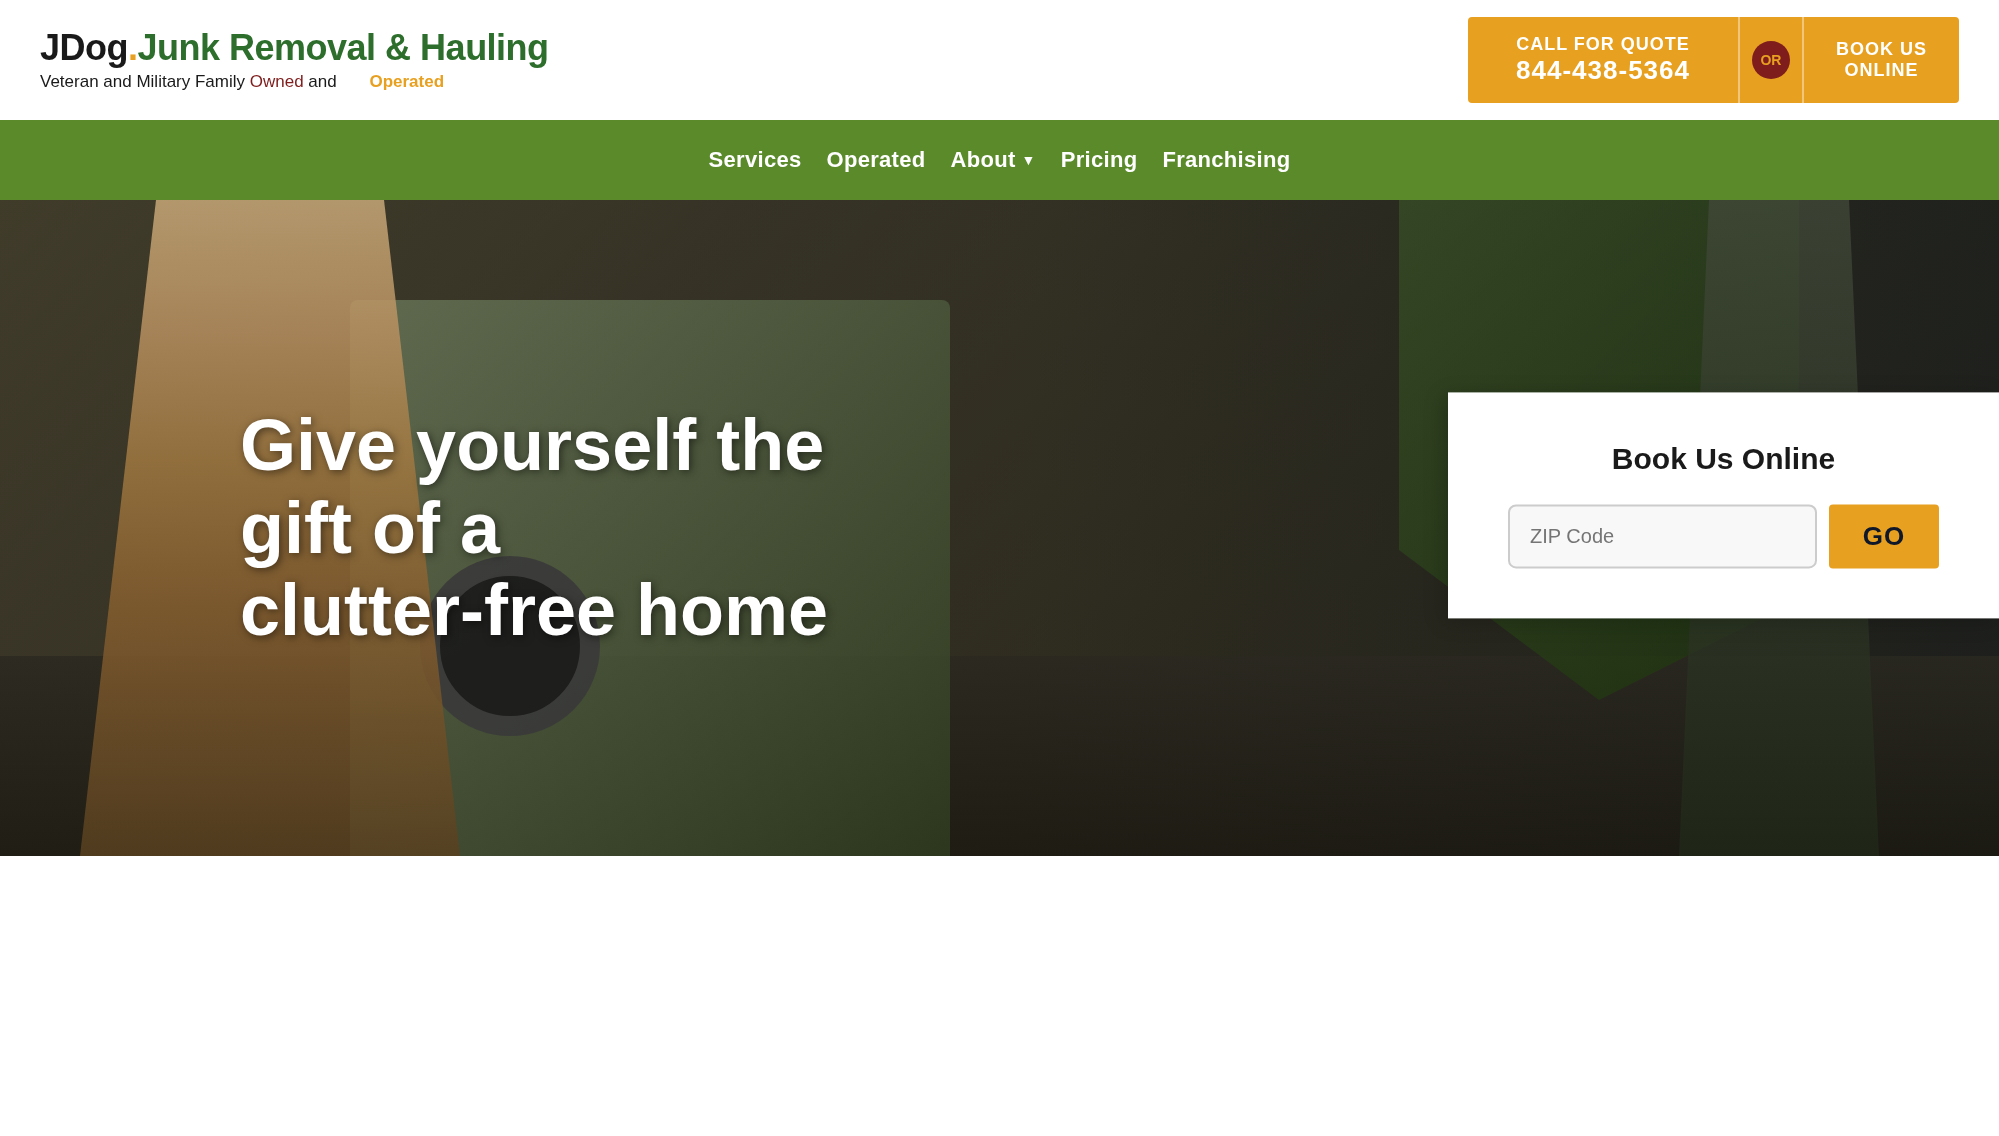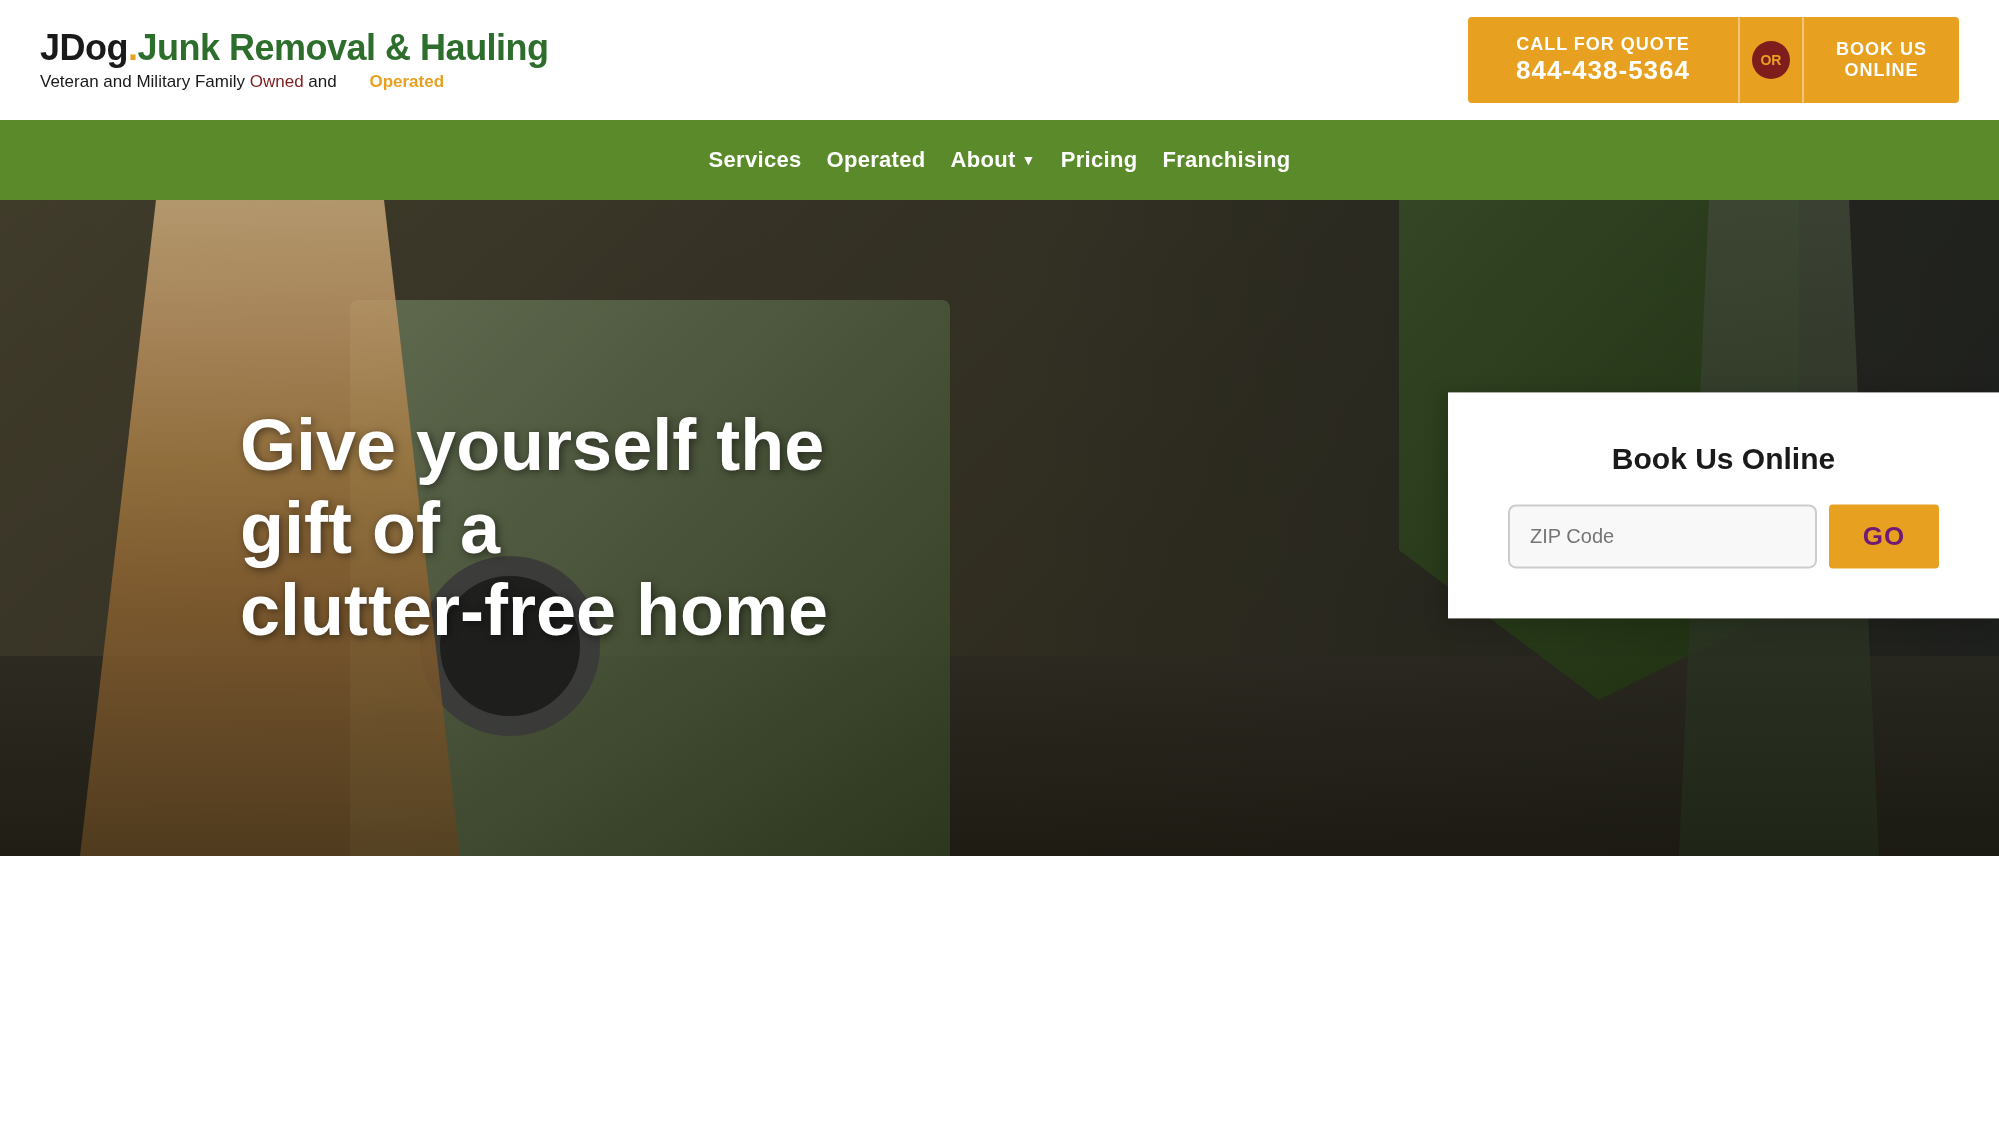--- a/index.html
+++ b/index.html
@@ -328,21 +328,21 @@
       padding: 0 20px;
       color: #ef4444;
       background: #f8f8f8;
       outline: none;
     }
 
     .go-button {
       height: 64px;
       width: 110px;
       background: #e8a020;
-      color: #701a75;
+      color: #0f172a;
       font-size: 26px;
       font-weight: 900;
       border: none;
       border-radius: 4px;
       cursor: pointer;
       letter-spacing: 1px;
     }
   </style>
 </head>
 <body>

